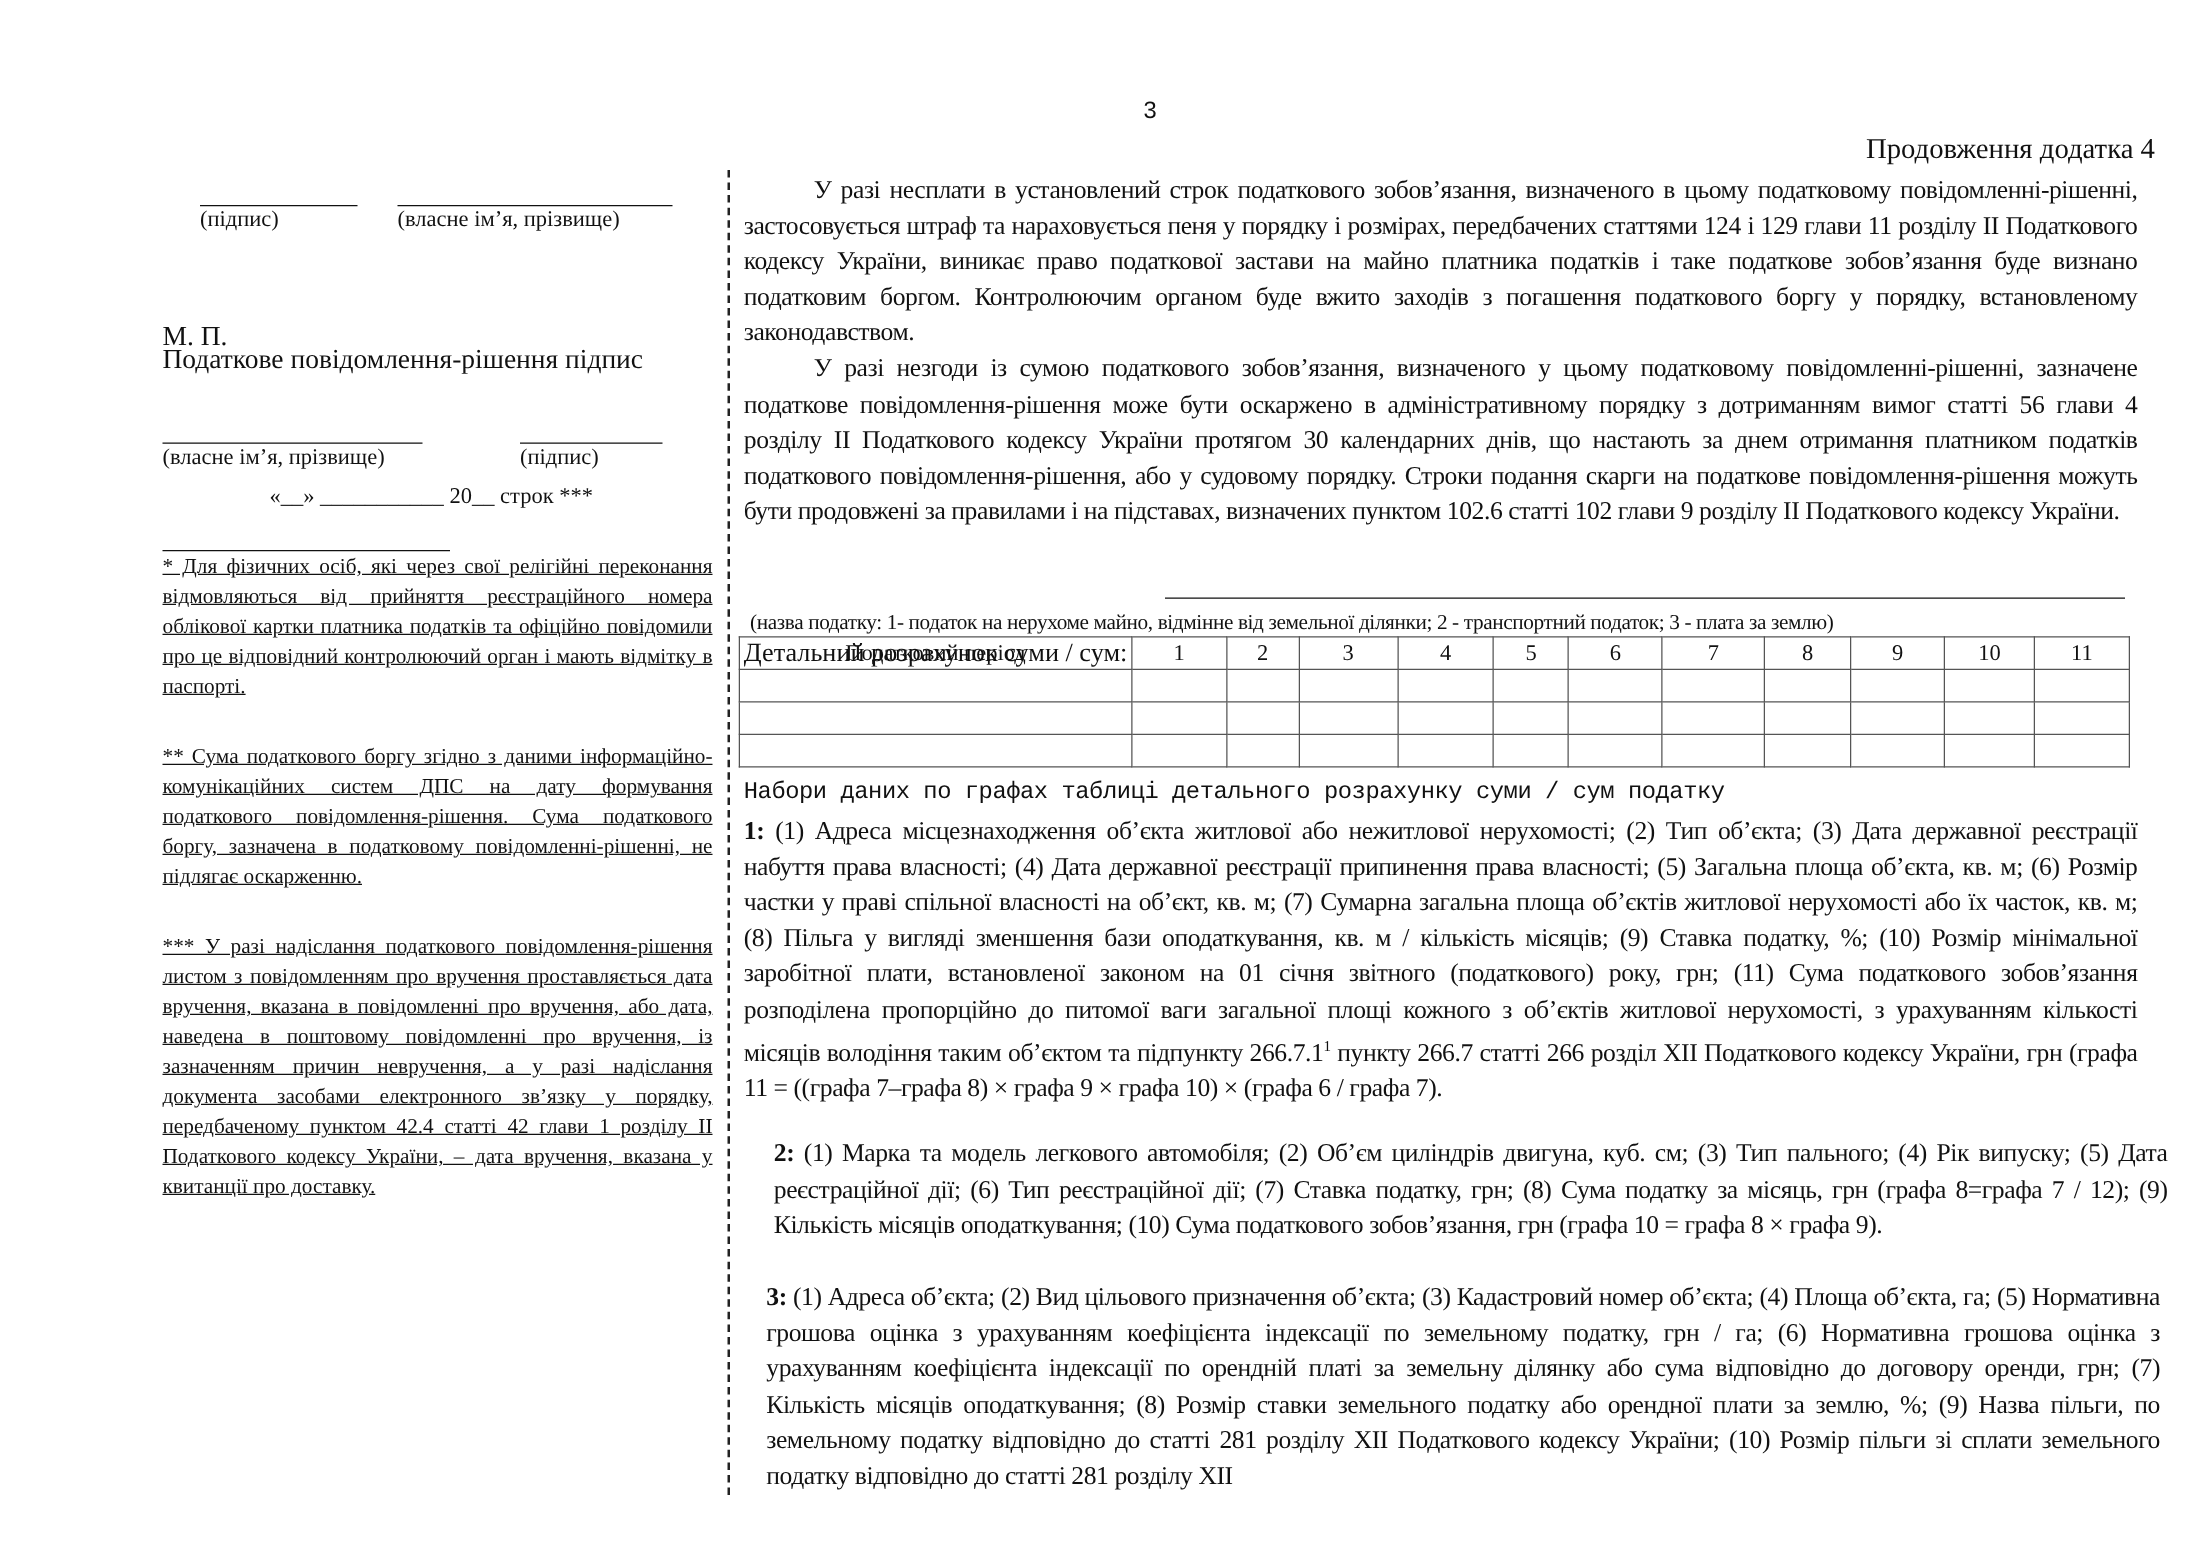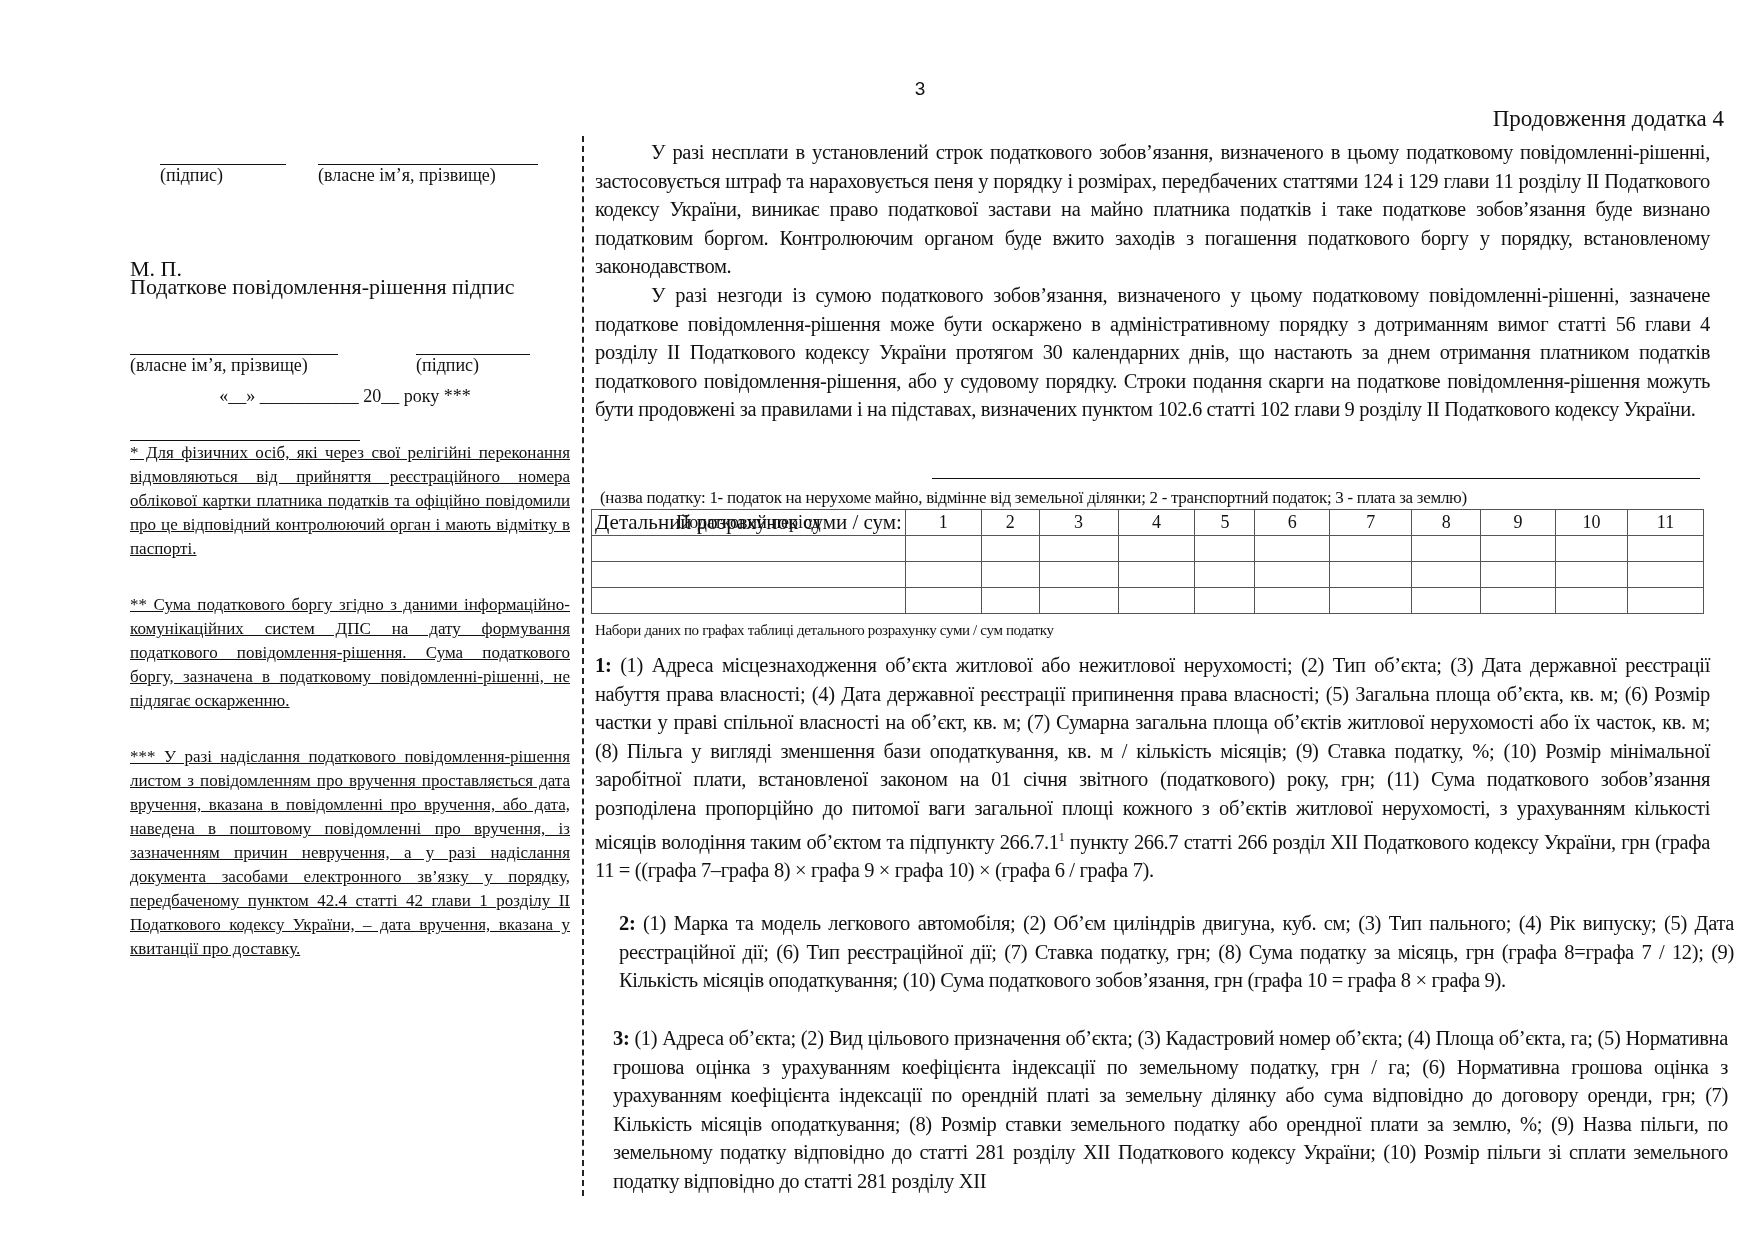--- a/index.html
+++ b/index.html
@@ -23,21 +23,21 @@
   .right-text { left: 595px; width: 1115px; font-size: 20.5px; line-height: 28.6px;
                 text-align: justify; letter-spacing: -0.35px; }
   .indent { text-indent: 56px; }
   .detail-label { left: 595px; top: 467px; font-size: 21px; margin-top: 43px; }
   .detail-line { left: 932px; top: 478px; width: 768px; border-top: 1px solid #111; }
   .tax-names { left: 600px; top: 488px; font-size: 17px; letter-spacing: -0.3px; }
   table.calc { position: absolute; left: 591px; top: 509px; width: 1113px;
                border-collapse: collapse; font-size: 18px; }
   table.calc td, table.calc th { border: 1.5px solid #555; height: 25px; padding: 0;
                text-align: center; font-weight: normal; }
-  .sets-title { left: 595px; top: 622px; font-size: 15px; letter-spacing: -0.35px; }
+  .sets-title { left: 595px; top: 622px; font-size: 19px; letter-spacing: -0.35px; font-family: Liberation Mono, monospace; }
   b.num { font-weight: bold; }
 </style>
 </head>
 <body>
 
 <div class="abs page-num">3</div>
 <div class="abs cont-title">Продовження додатка 4</div>
 
 <div class="abs divider"></div>
 
@@ -59,21 +59,21 @@
 <div class="abs" style="left:130px; top:330px; width:410px;">
   <div class="abs" style="left:0; top:0; width:208px;">
     <div class="sig-line"></div>
     <div class="caption" style="text-align:left;">(власне ім’я, прізвище)</div>
   </div>
   <div class="abs" style="left:286px; top:0; width:114px;">
     <div class="sig-line"></div>
     <div class="caption">(підпис)</div>
   </div>
 </div>
-<div class="abs date-line">«__» ___________ 20__ року ***</div>
+<div class="abs date-line">«__» ___________ 20__ строк ***</div>
 
 <div class="abs foot-rule"></div>
 <div class="abs note" style="top:441px;">* Для фізичних осіб, які через свої релігійні переконання відмовляються від прийняття реєстраційного номера облікової картки платника податків та офіційно повідомили про це відповідний контролюючий орган і мають відмітку в паспорті.</div>
 <div class="abs note" style="top:593px;">** Сума податкового боргу згідно з даними інформаційно-комунікаційних систем ДПС на дату формування податкового повідомлення-рішення. Сума податкового боргу, зазначена в податковому повідомленні-рішенні, не підлягає оскарженню.</div>
 <div class="abs note" style="top:745px;">*** У разі надіслання податкового повідомлення-рішення листом з повідомленням про вручення проставляється дата вручення, вказана в повідомленні про вручення, або дата, наведена в поштовому повідомленні про вручення, із зазначенням причин невручення, а у разі надіслання документа засобами електронного зв’язку у порядку, передбаченому пунктом 42.4 статті 42 глави 1 розділу ІІ Податкового кодексу України, – дата вручення, вказана у квитанції про доставку.</div>
 
 <div class="abs right-text indent" style="top:138px;">У разі несплати в установлений строк податкового зобов’язання, визначеного в цьому податковому повідомленні-рішенні, застосовується штраф та нараховується пеня у порядку і розмірах, передбачених статтями 124 і 129  глави 11 розділу ІІ Податкового кодексу України, виникає право податкової застави на майно платника податків і таке податкове зобов’язання буде визнано податковим боргом. Контролюючим органом буде вжито заходів з погашення податкового боргу у порядку, встановленому законодавством.</div>
 <div class="abs right-text indent" style="top:281px;">У разі незгоди із сумою податкового зобов’язання, визначеного у цьому податковому повідомленні-рішенні, зазначене податкове повідомлення-рішення може бути оскаржено в адміністративному порядку з дотриманням вимог статті 56 глави 4 розділу ІІ Податкового кодексу України протягом 30 календарних днів, що настають за днем отримання платником податків податкового повідомлення-рішення, або у судовому порядку. Строки подання скарги на податкове повідомлення-рішення можуть бути продовжені за правилами і на підставах, визначених пунктом 102.6 статті 102 глави 9 розділу ІІ Податкового кодексу України.</div>
 
 <div class="abs detail-label">Детальний розрахунок суми / сум:</div>

